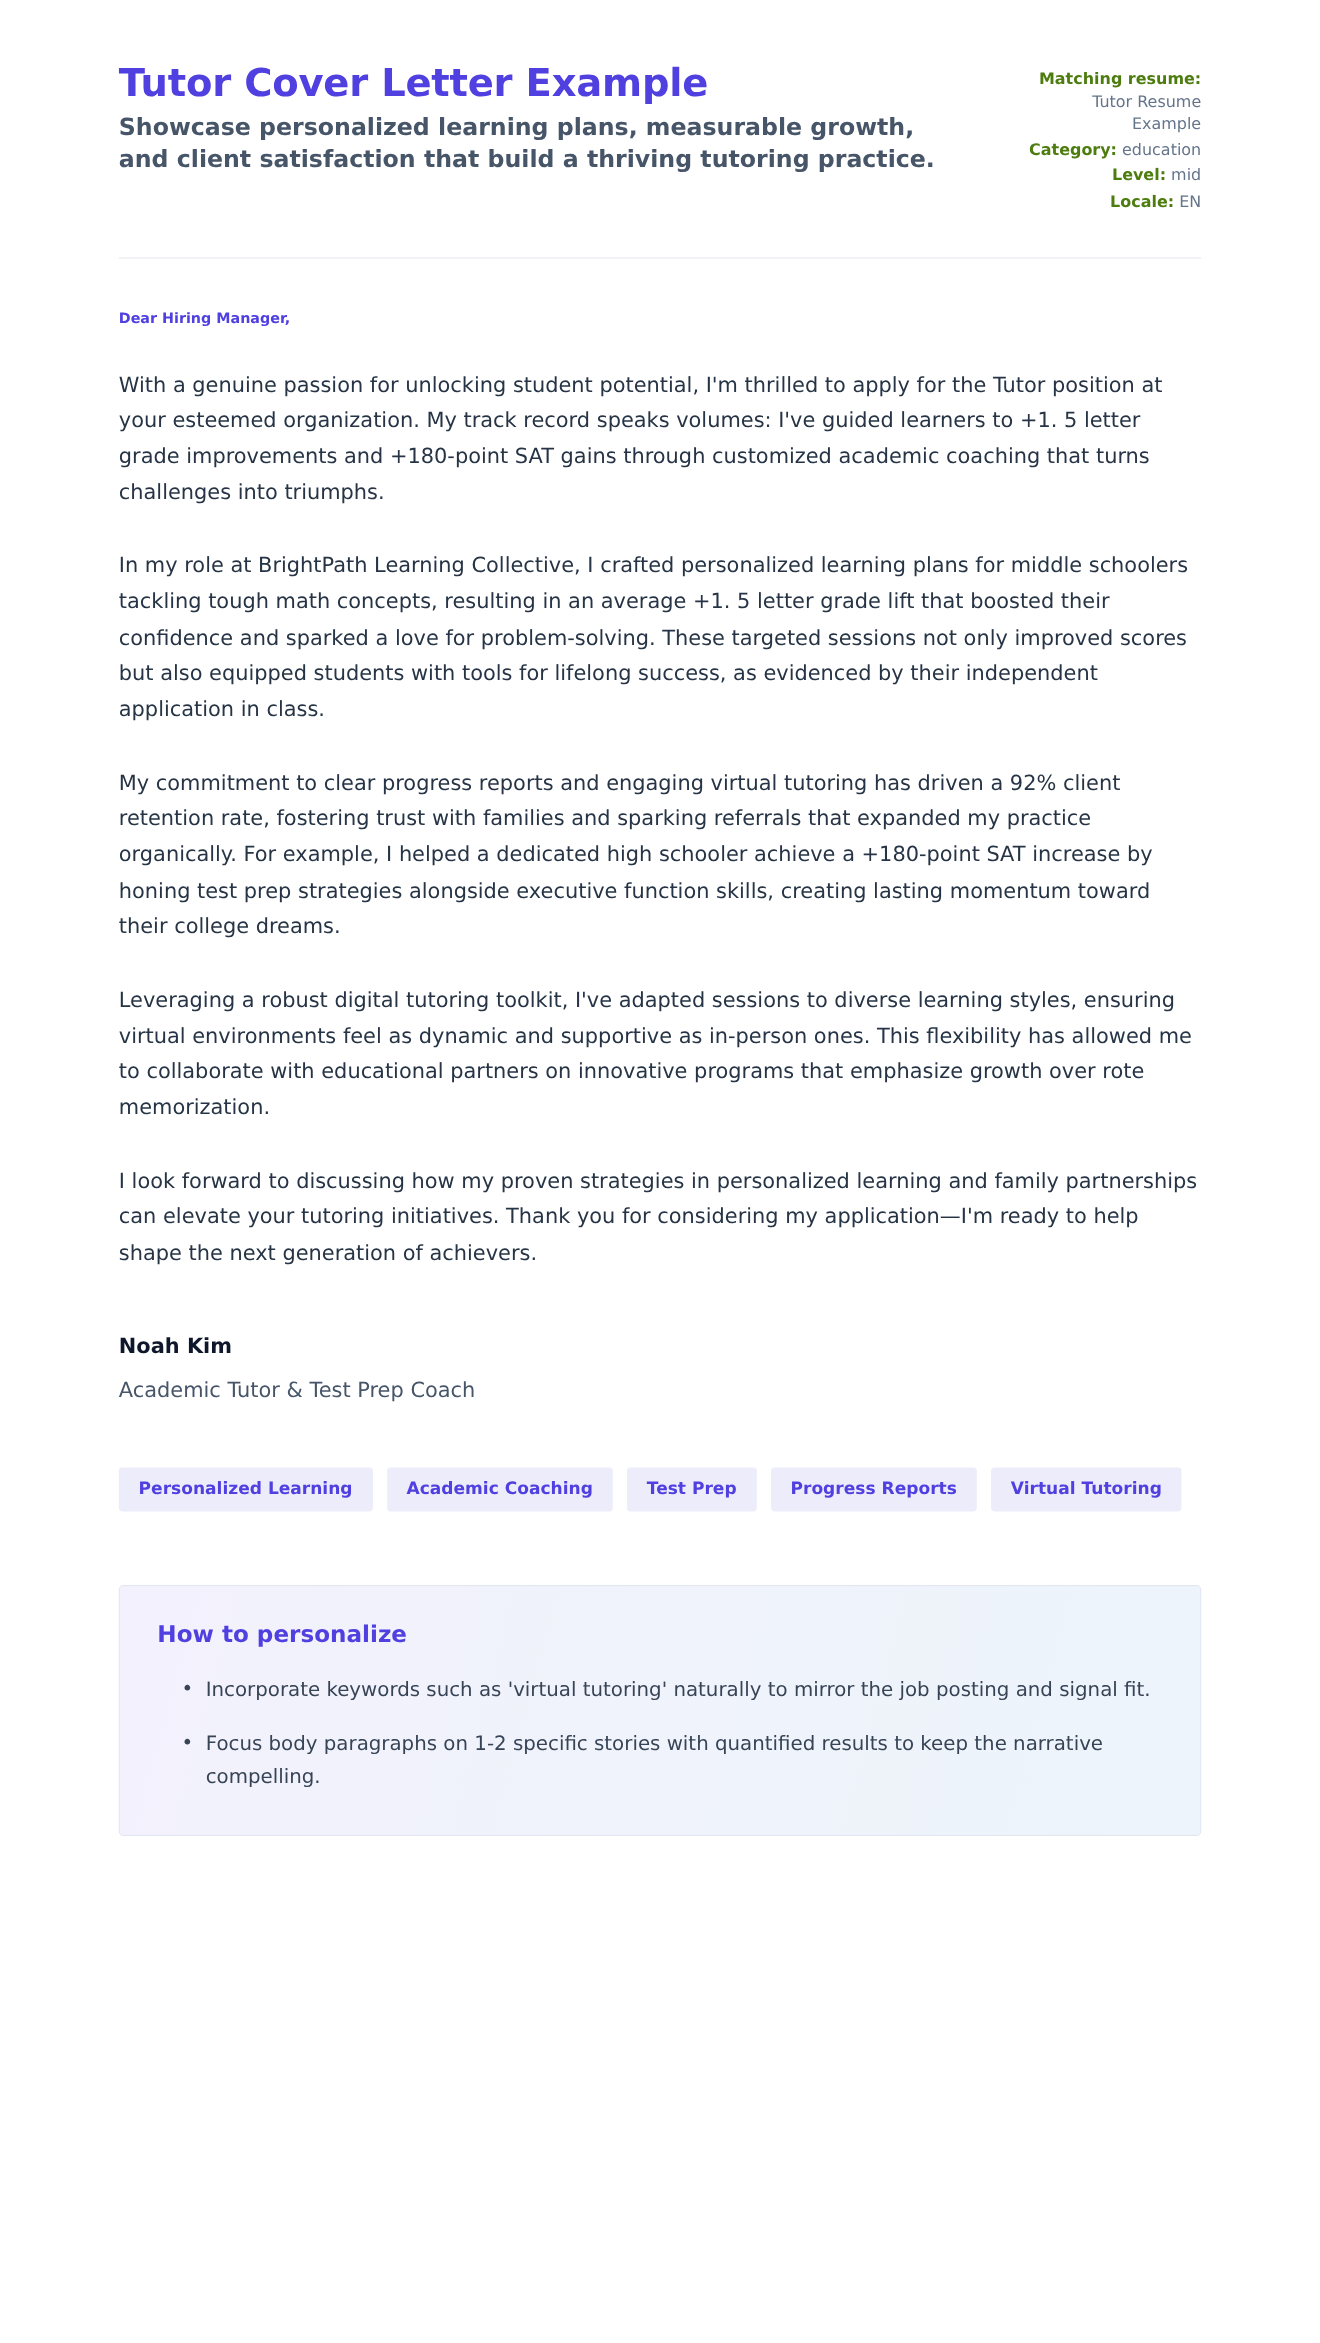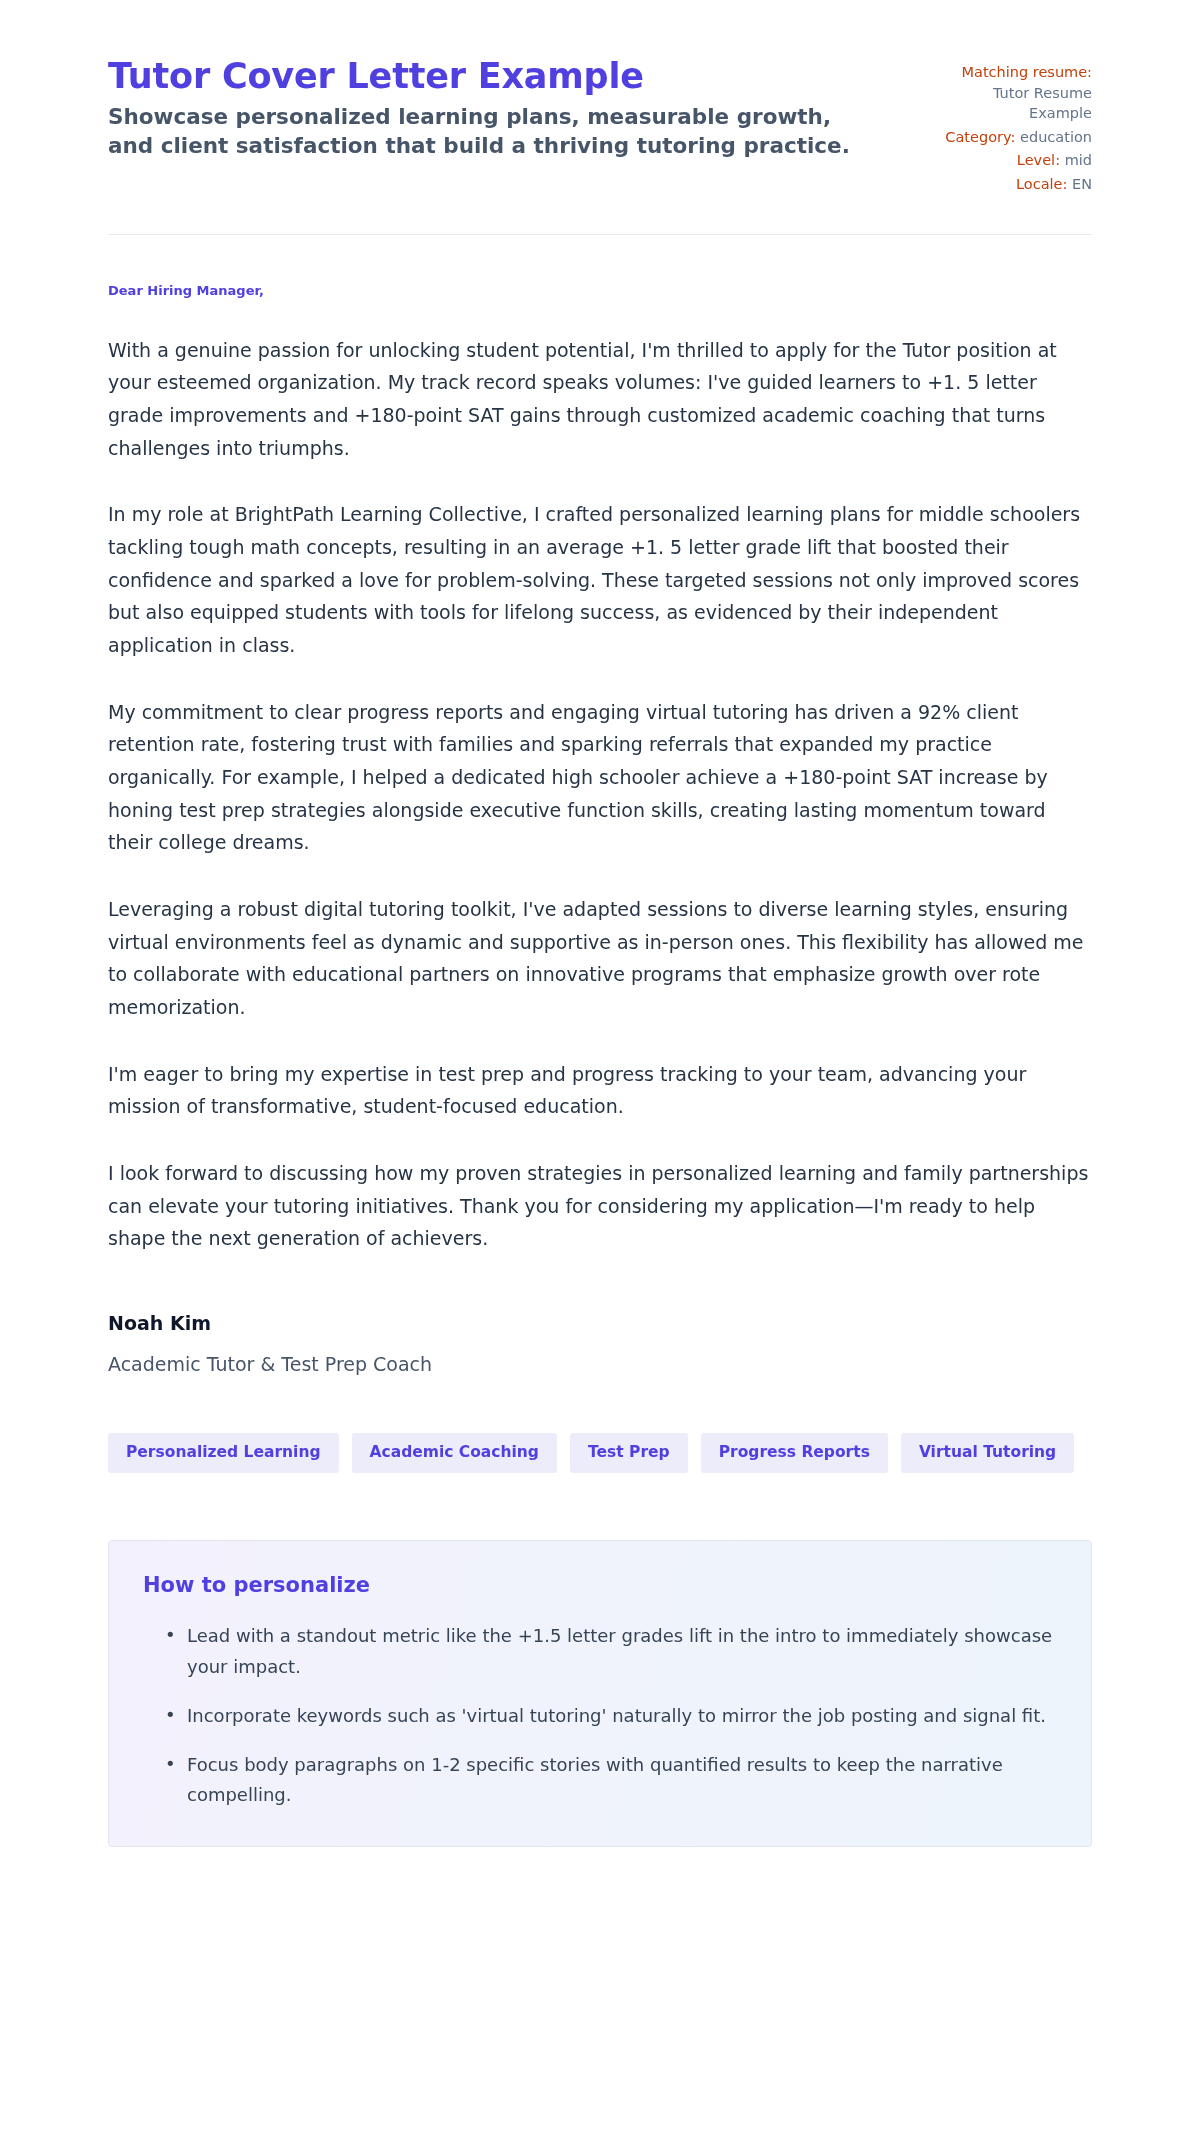--- a/index.html
+++ b/index.html
@@ -47,21 +47,21 @@
   .meta {
     flex: 0 0 auto;
     width: 160px;
     text-align: right;
     font-size: 14.5px;
     line-height: 1.42;
     color: #64748b;
     padding-top: 6px;
   }
   .meta-row { margin-bottom: 3px; }
-  .meta-label { font-weight: 400; color: #c2410c; }
+  .meta-label { font-weight: 700; color: #4d7c0f; }
   .meta-value { font-weight: 400; color: #64748b; }
 
   .divider {
     border: 0;
     border-top: 1px solid #e7e9ee;
     margin: 37px 0 0 0;
   }
 
   
   .letter { padding-top: 47px; }
@@ -185,39 +185,37 @@
 
   <hr class="divider">
 
   <div class="letter">
     <p class="salutation">Dear Hiring Manager,</p>
 
     <p class="body-par">With a genuine passion for unlocking student potential, I'm thrilled to apply for the Tutor position at your esteemed organization. My track record speaks volumes: I've guided learners to +1. 5 letter grade improvements and +180-point SAT gains through customized academic coaching that turns challenges into triumphs.</p>
     <p class="body-par">In my role at BrightPath Learning Collective, I crafted personalized learning plans for middle schoolers tackling tough math concepts, resulting in an average +1. 5 letter grade lift that boosted their confidence and sparked a love for problem-solving. These targeted sessions not only improved scores but also equipped students with tools for lifelong success, as evidenced by their independent application in class.</p>
     <p class="body-par">My commitment to clear progress reports and engaging virtual tutoring has driven a 92% client retention rate, fostering trust with families and sparking referrals that expanded my practice organically. For example, I helped a dedicated high schooler achieve a +180-point SAT increase by honing test prep strategies alongside executive function skills, creating lasting momentum toward their college dreams.</p>
     <p class="body-par">Leveraging a robust digital tutoring toolkit, I've adapted sessions to diverse learning styles, ensuring virtual environments feel as dynamic and supportive as in-person ones. This flexibility has allowed me to collaborate with educational partners on innovative programs that emphasize growth over rote memorization.</p>
-    <p class="body-par">I'm eager to bring my expertise in test prep and progress tracking to your team, advancing your mission of transformative, student-focused education.</p>
     <p class="body-par">I look forward to discussing how my proven strategies in personalized learning and family partnerships can elevate your tutoring initiatives. Thank you for considering my application—I'm ready to help shape the next generation of achievers.</p>
 
     <div class="signature">
       <p class="sig-name">Noah Kim</p>
       <p class="sig-role">Academic Tutor &amp; Test Prep Coach</p>
     </div>
 
     <div class="tags">
       <span class="tag">Personalized Learning</span>
       <span class="tag">Academic Coaching</span>
       <span class="tag">Test Prep</span>
       <span class="tag">Progress Reports</span>
       <span class="tag">Virtual Tutoring</span>
     </div>
 
     <div class="callout">
       <h2 class="callout-title">How to personalize</h2>
       <ul class="callout-list">
-        <li>Lead with a standout metric like the +1.5 letter grades lift in the intro to immediately showcase your impact.</li>
         <li>Incorporate keywords such as 'virtual tutoring' naturally to mirror the job posting and signal fit.</li>
         <li>Focus body paragraphs on 1-2 specific stories with quantified results to keep the narrative compelling.</li>
       </ul>
     </div>
   </div>
 
 </div>
 
 </body></html>

